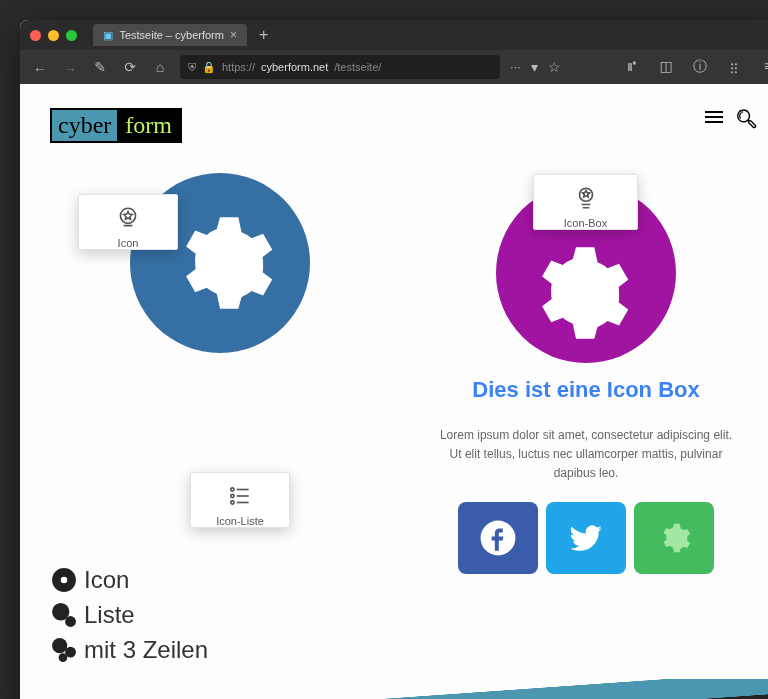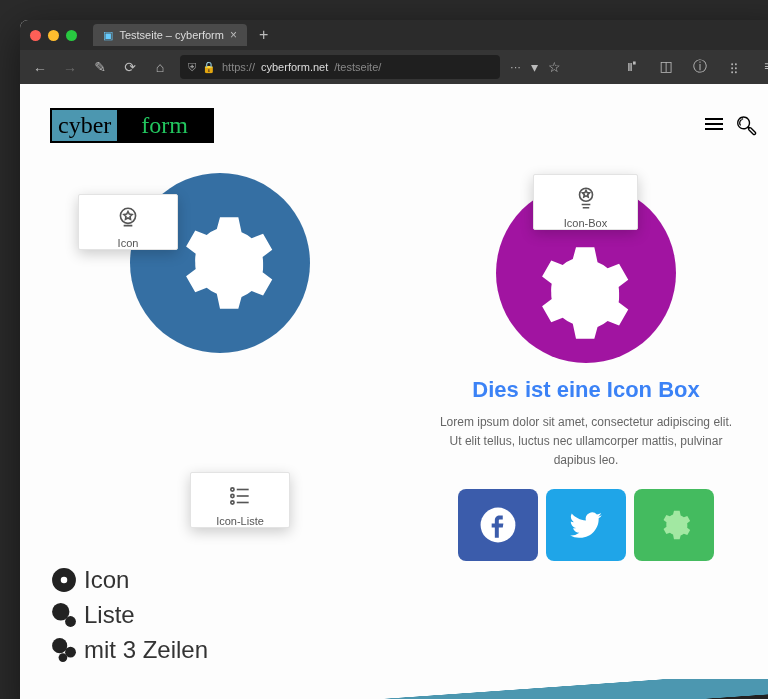--- a/index.html
+++ b/index.html
@@ -88,24 +88,24 @@
   }
   
   .logo {
     display:inline-flex;
     font-family: Georgia, "Times New Roman", serif;
     font-size:24px;
     font-weight:500;
     border:2px solid #000;
   }
   .logo-left { background:#4c97b0; color:#000; padding:2px 6px; }
-  .logo-right { background:#000; color:#22c55e; padding:2px 24px; }
+  .logo-right { background:#000; color:#bef264; padding:2px 8px; }
   .header {
     display:flex;
-    align-items:center;
+    align-items:flex-start;
     justify-content:space-between;
   }
   .hdr-icons { display:flex; gap:12px; font-size:18px; }
   .hamburger { display:inline-block; width:18px; }
   .hamburger span{ display:block; height:2px; background:#000; margin:3px 0;}
   
   .cols {
     display:flex;
     gap:20px;
     margin-top:10px;
@@ -140,21 +140,21 @@
   .card.iconlist { top:388px; left:170px; width:100px;}
   .card.iconbox { top:90px; right:150px; width:105px;}
   .card.social { top:530px; right:110px; width:145px; z-index:5;}
   
   .ibox-title {
     font-size:22px; font-weight:800; text-align:center;
     margin-top:14px; color:#3b82f6;
   }
   .ibox-text {
     font-size:12px; color:#666; text-align:center;
-    margin:10px 20px 0; line-height:1.6;
+    margin:23px 20px 0; line-height:1.6;
   }
   
   .socials { display:flex; gap:8px; justify-content:center; margin-top:18px;}
   .soc {
     width:80px; height:72px; border-radius:8px;
     display:flex; align-items:center; justify-content:center;
     color:#fff;
   }
   .soc.fb{background:#3b5cab;}
   .soc.tw{background:#1fa5e8;}

